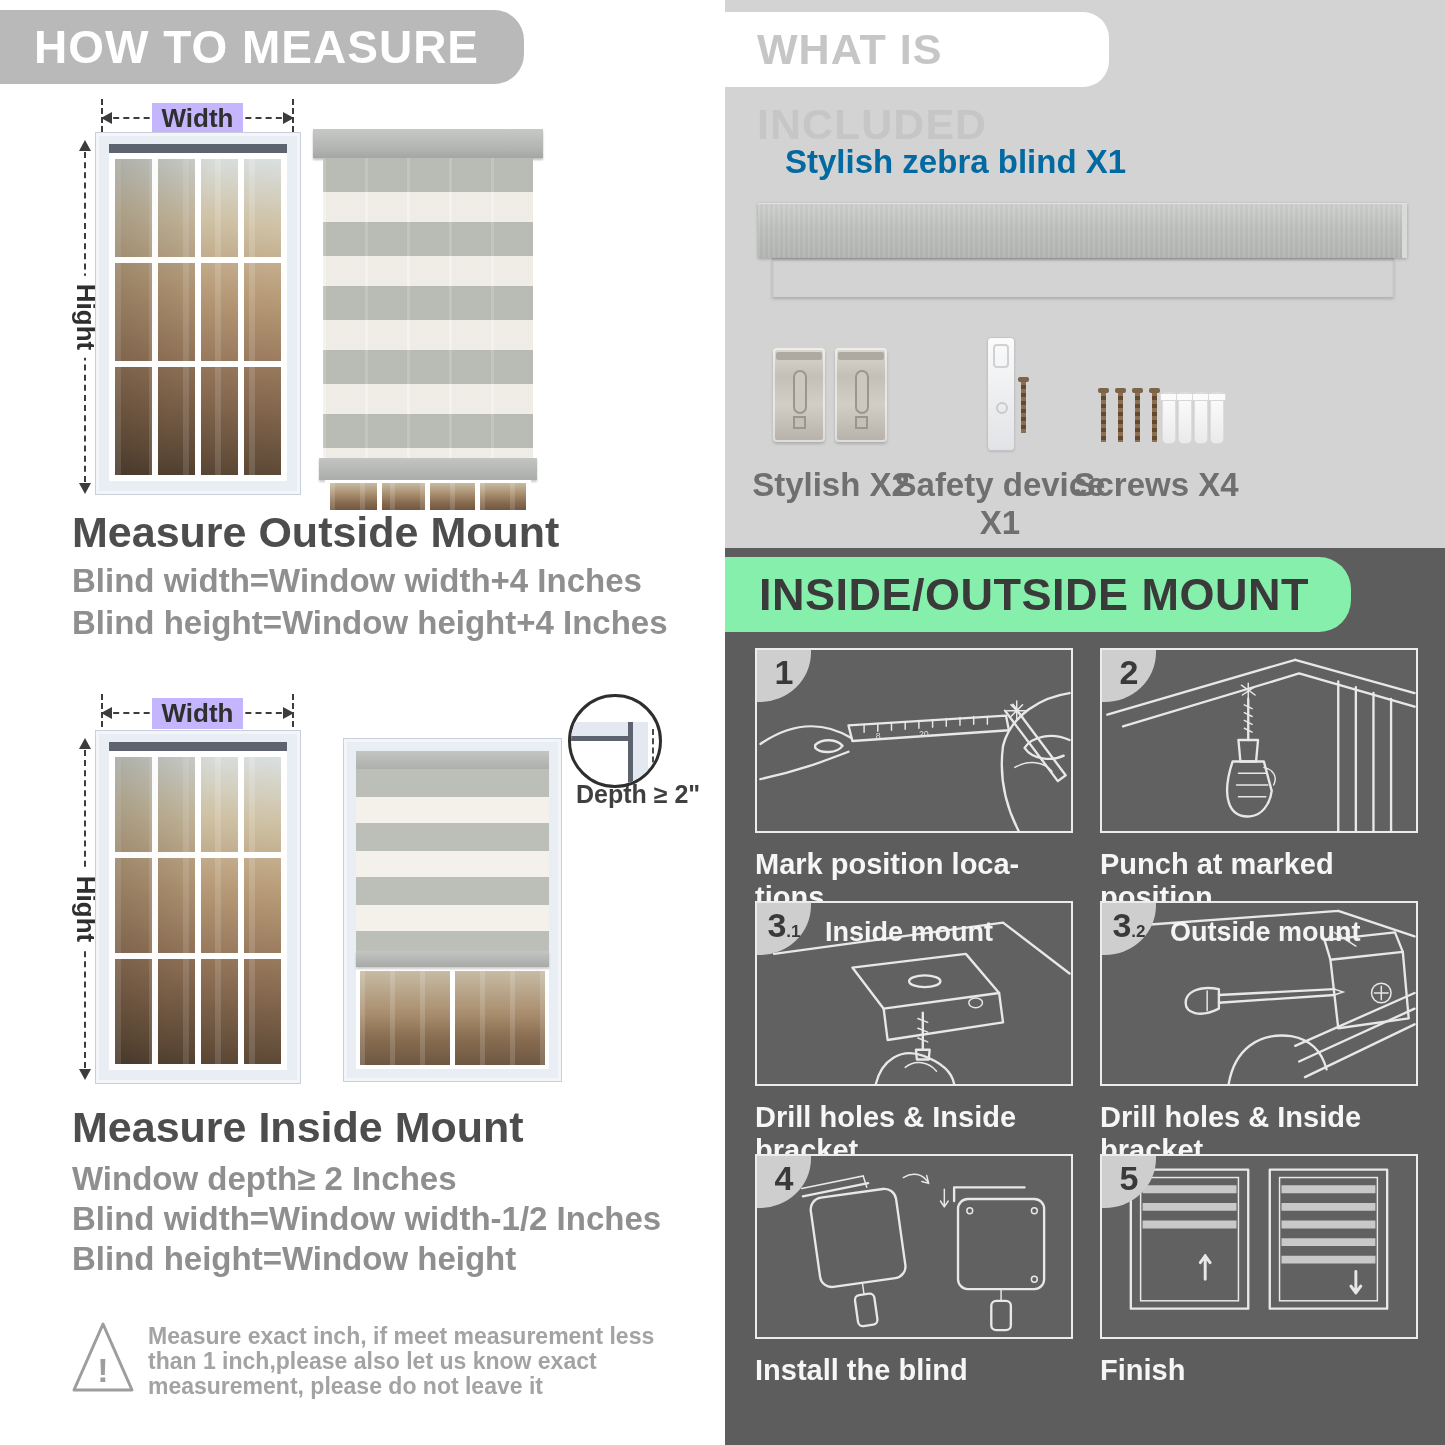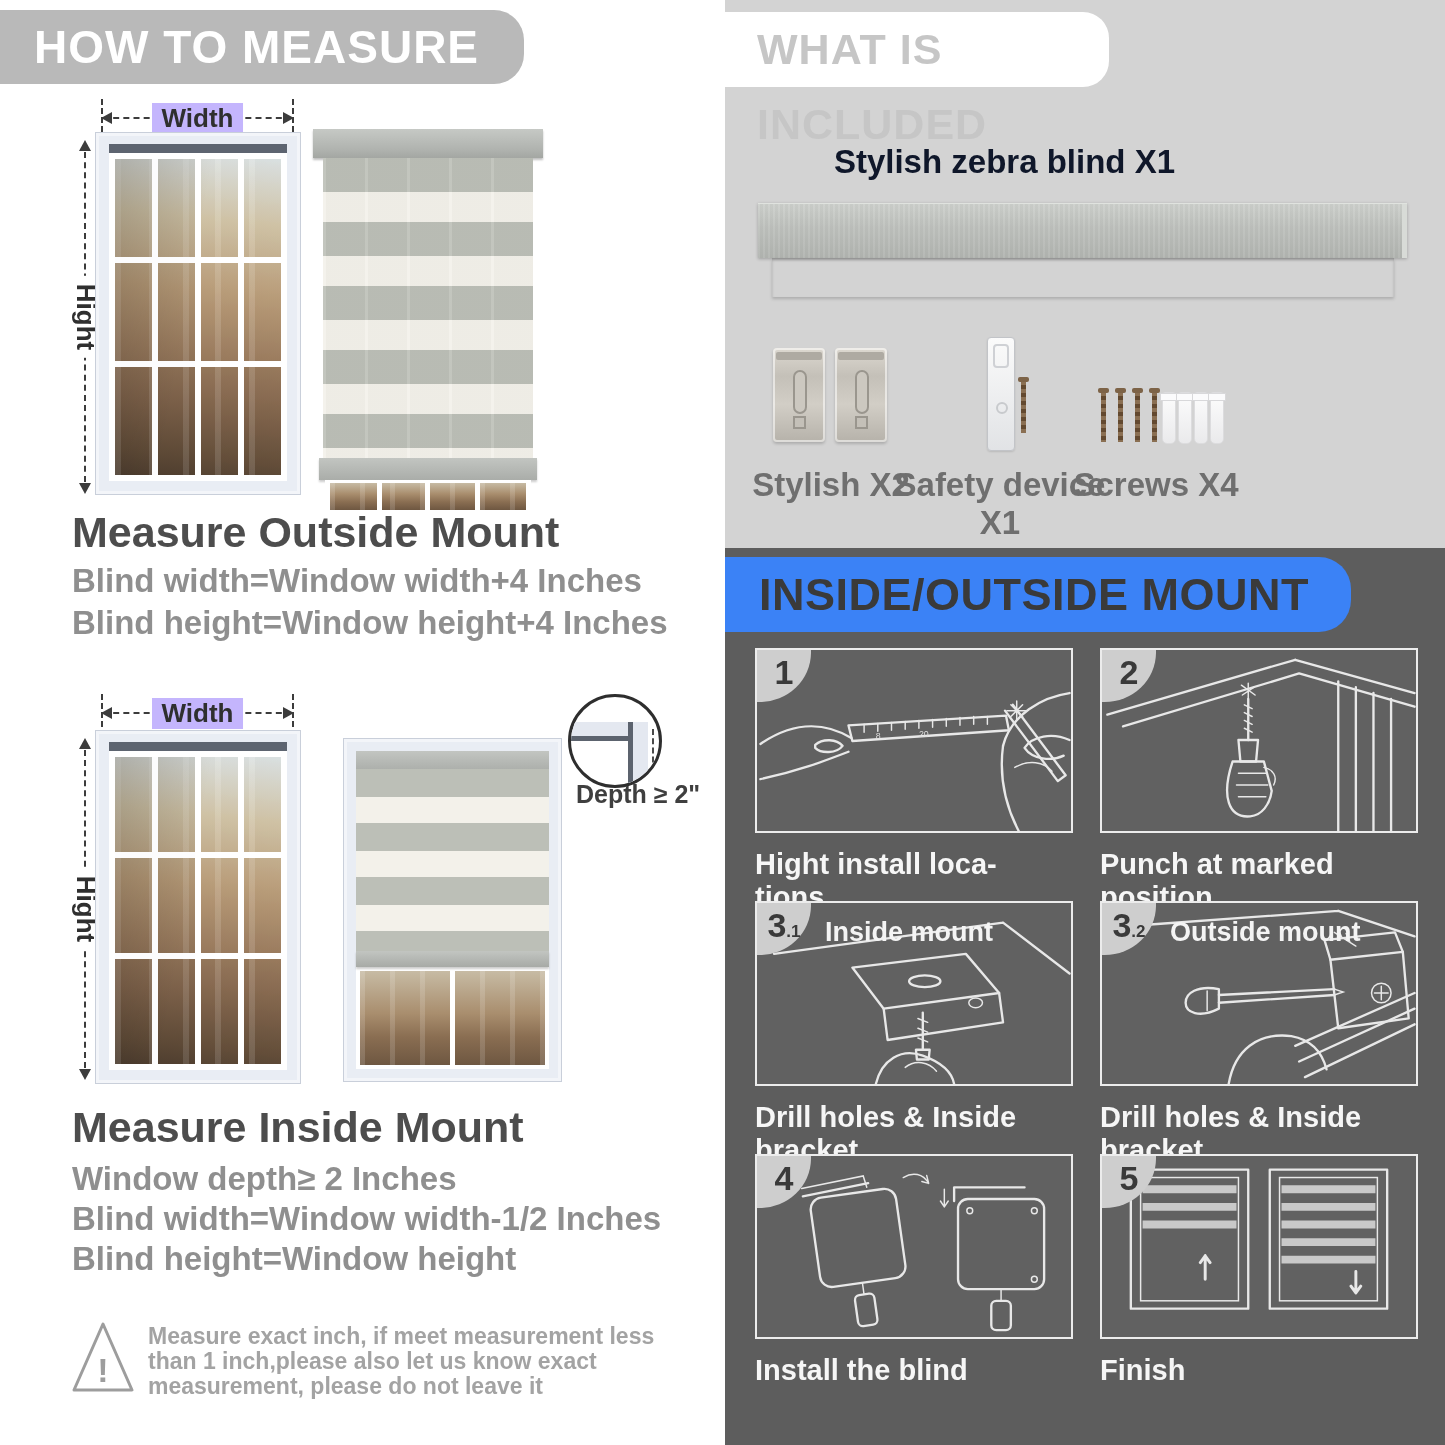--- a/index.html
+++ b/index.html
@@ -82,21 +82,21 @@
   .co-d{position:absolute;right:6%;top:36%;height:60%;border-left:2px dashed #4a4a4a;}
   .depth-label{color:#3f3f3f;font-weight:700;font-size:25px;}
 
   
   .warn-text{color:#a3a3a3;font-weight:700;font-size:23px;line-height:25px;}
 
   
   .panel-included{left:725px;top:0;width:720px;height:548px;background:#d3d3d3;}
   .banner-included{left:0;top:12px;width:352px;height:75px;background:#fff;border-radius:0 26px 26px 0;
     color:#c6c6c6;font-weight:700;font-size:43px;line-height:75px;padding-left:32px;letter-spacing:1px;}
-  .product-label{left:60px;top:143px;width:390px;text-align:right;color:#0f172a;font-weight:700;font-size:33px;}
+  .product-label{left:60px;top:143px;width:390px;text-align:left;color:#0369a1;font-weight:700;font-size:33px;}
   .rail-top{left:33px;top:203px;width:649px;height:55px;
     background:repeating-linear-gradient(90deg,rgba(255,255,255,.05) 0 2px,rgba(0,0,0,.025) 2px 5px),
     linear-gradient(180deg,#ced1cd 0%,#bec1bd 45%,#b2b5b1 100%);
     box-shadow:inset 0 1px 0 #e0e3df,inset -5px 0 0 #d8dbd7,0 1px 3px rgba(0,0,0,.25);}
   .rail-bottom{left:47px;top:258px;width:622px;height:39px;
     background:repeating-linear-gradient(90deg,rgba(255,255,255,.05) 0 2px,rgba(0,0,0,.02) 2px 5px),
     linear-gradient(180deg,#cbcec a 0,#cbceca 0%,#b9bcb8 75%,#aeb1ad 100%);
     box-shadow:inset 0 2px 3px rgba(0,0,0,.18),0 2px 3px rgba(0,0,0,.18);}
   .hw-label{top:466px;color:#6f6f6f;font-weight:700;font-size:33px;text-align:center;}
 
@@ -111,21 +111,21 @@
     background:linear-gradient(180deg,rgba(255,255,255,.9),rgba(228,230,233,.85));box-shadow:0 1px 2px rgba(0,0,0,.12);}
   .safety::before{content:'';position:absolute;left:5px;top:6px;width:12px;height:20px;border:2px solid #cfd1d5;border-radius:4px;}
   .safety::after{content:'';position:absolute;left:8px;top:64px;width:8px;height:8px;border:2px solid #c8cacd;border-radius:50%;}
   .screw{width:5px;background:repeating-linear-gradient(180deg,#8a6f52 0 4px,#63492f 4px 8px);}
   .screw::before{content:'';position:absolute;left:-3px;top:-4px;width:11px;height:5px;background:#7d6347;border-radius:2px;}
   .anchor{width:12px;height:50px;border:1px solid #dcdcde;border-radius:3px 3px 5px 5px;
     background:linear-gradient(180deg,rgba(255,255,255,.95),rgba(238,238,240,.85));}
   .anchor::before{content:'';position:absolute;left:-3px;right:-3px;top:0;height:6px;background:#fbfbfc;border:1px solid #d8d8da;}
 
   .panel-mount{left:725px;top:548px;width:720px;height:897px;background:#5d5d5d;}
-  .banner-mount{left:0;top:9px;width:592px;height:75px;background:#3b82f6;border-radius:0 32px 32px 0;
+  .banner-mount{left:0;top:9px;width:592px;height:75px;background:#86efac;border-radius:0 32px 32px 0;
     color:#3a3a3a;font-weight:700;font-size:45px;line-height:75px;padding-left:34px;letter-spacing:.5px;}
   .steps{left:30px;top:100px;width:663px;display:grid;grid-template-columns:318px 318px;column-gap:27px;grid-auto-rows:253px;}
   .sbox{height:185px;border:2px solid #ececec;background:#616161;position:relative;box-sizing:border-box;}
   .sbox svg{position:absolute;inset:0;width:100%;height:100%;}
   .badge{position:absolute;left:0;top:0;width:54px;height:52px;background:#cecece;border-radius:0 0 95% 0;
     display:flex;justify-content:center;padding-top:5px;box-sizing:border-box;z-index:2;}
   .badge .n{font-weight:700;font-size:34px;color:#3a3a3a;line-height:34px;}
   .badge .ns{font-weight:700;font-size:17px;color:#3a3a3a;margin-top:14px;}
   .stitle{position:absolute;left:68px;top:14px;color:#f4f4f4;font-weight:700;font-size:27px;z-index:2;}
   .scap{margin-top:15px;color:#f6f6f6;font-weight:700;font-size:29px;}
@@ -291,21 +291,21 @@
             <text x="120" y="91" font-size="9" fill="#dddddd" font-family="Liberation Sans, sans-serif">8</text>
             <text x="164" y="89" font-size="9" fill="#dddddd" font-family="Liberation Sans, sans-serif">20</text>
             <path class="lnt" d="M258,56 L270,68 M270,56 L258,68 M264,52 L264,72 M254,62 L274,62"></path>
             <path class="ln" d="M250,98 C258,66 290,48 318,44"></path>
             <path class="ln" d="M250,98 C246,128 252,158 266,185"></path>
             <path class="ln" d="M318,92 C300,84 280,88 272,100 C280,112 300,114 312,108"></path>
             <path class="lnt" d="M262,120 C276,112 292,114 300,124"></path>
             <path class="ln" d="M252,62 L306,134 M260,56 L314,128 M306,134 L314,128"></path>
           </svg>
         </div>
-        <div class="scap">Hight install loca- tions</div>
+        <div class="scap">Mark position loca- tions</div>
       </div>
 
       <div class="step">
         <div class="sbox">
           <div class="badge">
             <span class="n">2</span>
               <span class="ns"></span>
           </div>
           <svg viewBox="0 0 318 185">
             <path class="ln" d="M4,66 L196,10 M196,10 L318,44"></path>

